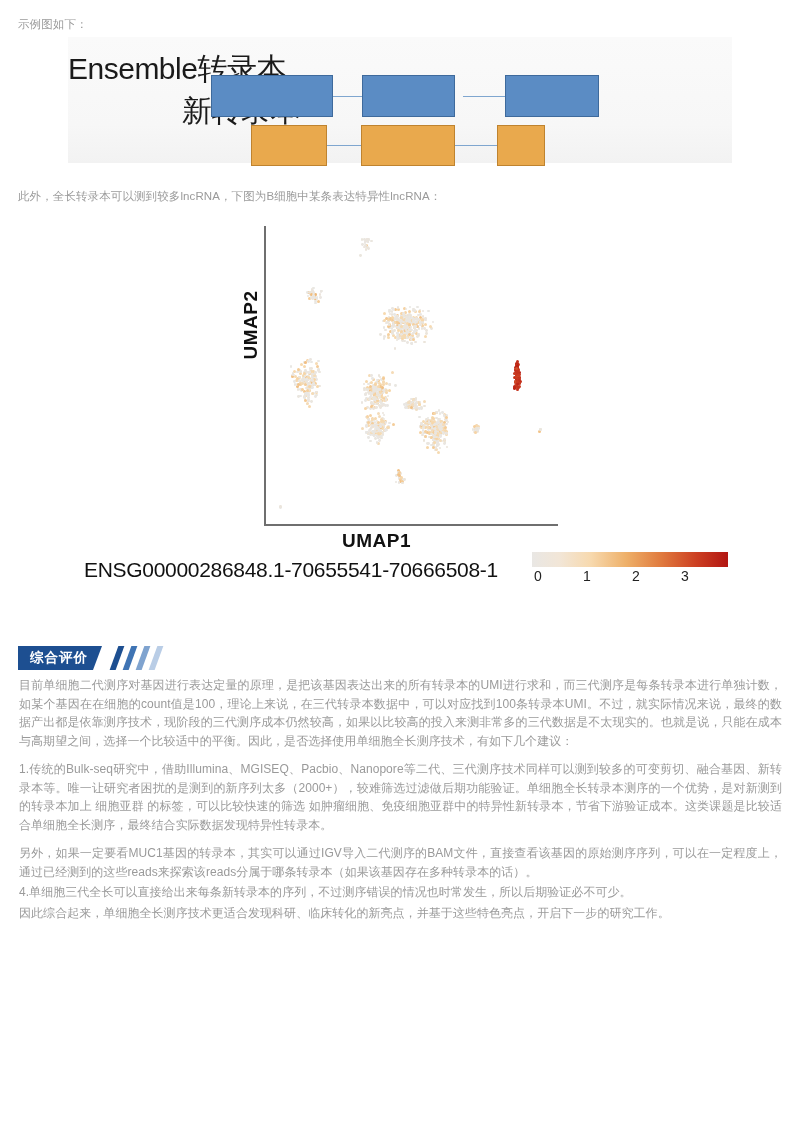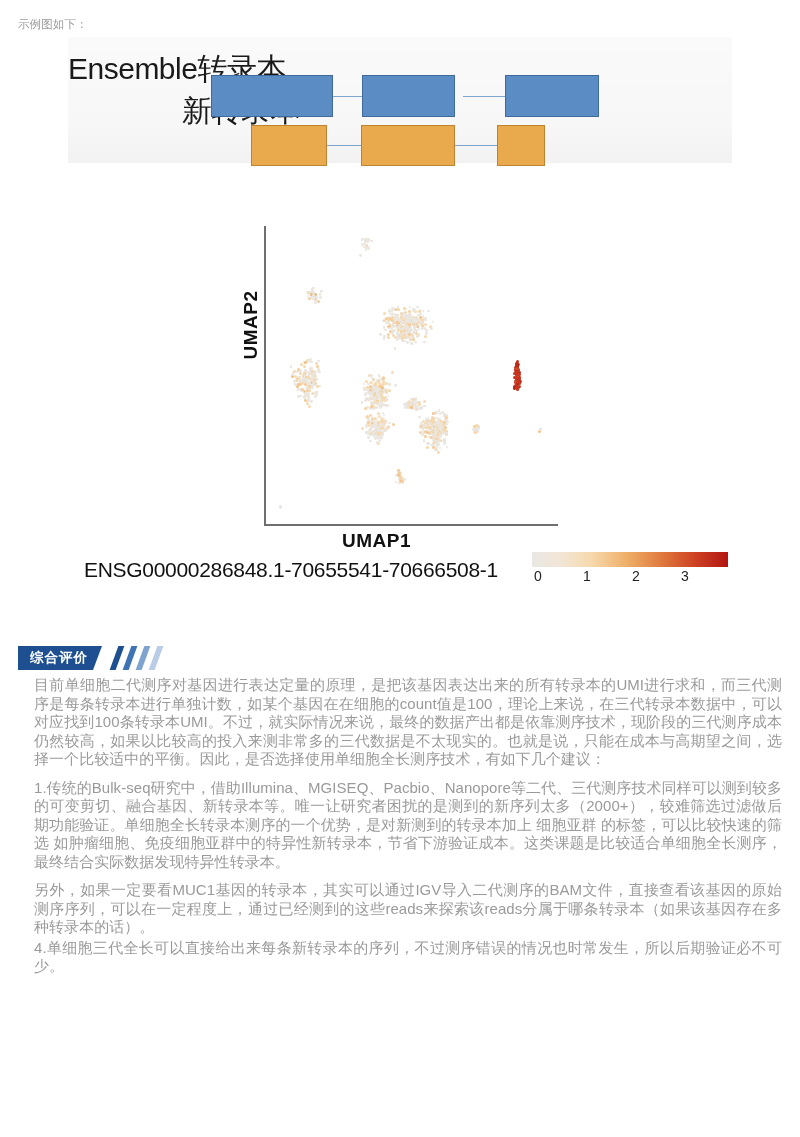--- a/index.html
+++ b/index.html
@@ -71,21 +71,21 @@
     padding:0 14px 0 12px;background:#1d4f91;color:#fff;font-size:13.5px;
     font-weight:bold;letter-spacing:1px;
     clip-path:polygon(0 0,100% 0,calc(100% - 9px) 100%,0 100%);
   }
   .stripes{position:absolute;left:96px;top:0;height:24px;width:52px;}
   .stripe{position:absolute;top:0;width:6px;height:24px;transform:skewX(-20deg);}
 
   
   .body-text{position:absolute;left:18px;width:764px;top:676px;}
   p.para{
-    margin:0 0 10px 16px;font-size:15px;line-height:18.5px;color:#9a9a9a;
+    margin:0 0 10px 1px;font-size:12px;line-height:18.5px;color:#9a9a9a;
     text-align:justify;letter-spacing:.05px;
   }
   p.tight{margin-bottom:2px;}
 </style>
 </head>
 <body>
 
 <div class="page">
 
   <div class="intro" id="intro-1">示例图如下：</div>
@@ -100,20 +100,21 @@
     <div class="exon blue" style="left:294px;top:38px;width:93px;height:42px;"></div>
     <div class="exon blue" style="left:437px;top:38px;width:94px;height:42px;"></div>
 
     <div class="intron" style="left:258px;top:108px;width:36px;"></div>
     <div class="intron" style="left:386px;top:108px;width:44px;"></div>
     <div class="exon orange" style="left:183px;top:88px;width:76px;height:41px;"></div>
     <div class="exon orange" style="left:293px;top:88px;width:94px;height:41px;"></div>
     <div class="exon orange" style="left:429px;top:88px;width:48px;height:41px;"></div>
   </div>
 
+  <div class="intro" id="intro-2">此外，全长转录本可以测到较多lncRNA，下图为B细胞中某条表达特异性lncRNA：</div>
 
   <div class="figure">
     <div class="axis-v"></div>
     <div class="axis-h"></div>
     <div id="axis-label-y">UMAP2</div>
     <div id="axis-label-x">UMAP1</div>
     <div class="scatter" id="scatter-layer">
         <span class="pt" style="width: 2.8px; height: 2.8px; left: 104.4px; top: 13.5px; background: rgb(234, 230, 223);"></span>
         <span class="pt" style="width: 2.8px; height: 2.8px; left: 101.5px; top: 12.1px; background: rgb(234, 230, 223);"></span>
         <span class="pt" style="width: 2.8px; height: 2.8px; left: 97px; top: 19.7px; background: rgb(235, 229, 222);"></span>
@@ -1517,15 +1518,16 @@
         <span class="stripe" style="left: 26px; background: rgb(127, 163, 207);"></span>
         <span class="stripe" style="left: 39px; background: rgb(185, 205, 230);"></span>
       </span>
   </div>
 
   <div class="body-text" id="body-text">
       <p class="para">目前单细胞二代测序对基因进行表达定量的原理，是把该基因表达出来的所有转录本的UMI进行求和，而三代测序是每条转录本进行单独计数，如某个基因在在细胞的count值是100，理论上来说，在三代转录本数据中，可以对应找到100条转录本UMI。不过，就实际情况来说，最终的数据产出都是依靠测序技术，现阶段的三代测序成本仍然较高，如果以比较高的投入来测非常多的三代数据是不太现实的。也就是说，只能在成本与高期望之间，选择一个比较适中的平衡。因此，是否选择使用单细胞全长测序技术，有如下几个建议：</p>
       <p class="para">1.传统的Bulk-seq研究中，借助Illumina、MGISEQ、Pacbio、Nanopore等二代、三代测序技术同样可以测到较多的可变剪切、融合基因、新转录本等。唯一让研究者困扰的是测到的新序列太多（2000+），较难筛选过滤做后期功能验证。单细胞全长转录本测序的一个优势，是对新测到的转录本加上 细胞亚群 的标签，可以比较快速的筛选 如肿瘤细胞、免疫细胞亚群中的特异性新转录本，节省下游验证成本。这类课题是比较适合单细胞全长测序，最终结合实际数据发现特异性转录本。</p>
       <p class="para tight">另外，如果一定要看MUC1基因的转录本，其实可以通过IGV导入二代测序的BAM文件，直接查看该基因的原始测序序列，可以在一定程度上，通过已经测到的这些reads来探索该reads分属于哪条转录本（如果该基因存在多种转录本的话）。</p>
       <p class="para tight">4.单细胞三代全长可以直接给出来每条新转录本的序列，不过测序错误的情况也时常发生，所以后期验证必不可少。</p>
+      <p class="para">因此综合起来，单细胞全长测序技术更适合发现科研、临床转化的新亮点，并基于这些特色亮点，开启下一步的研究工作。</p>
     </div>
 
 </div>
 
 </body></html>

